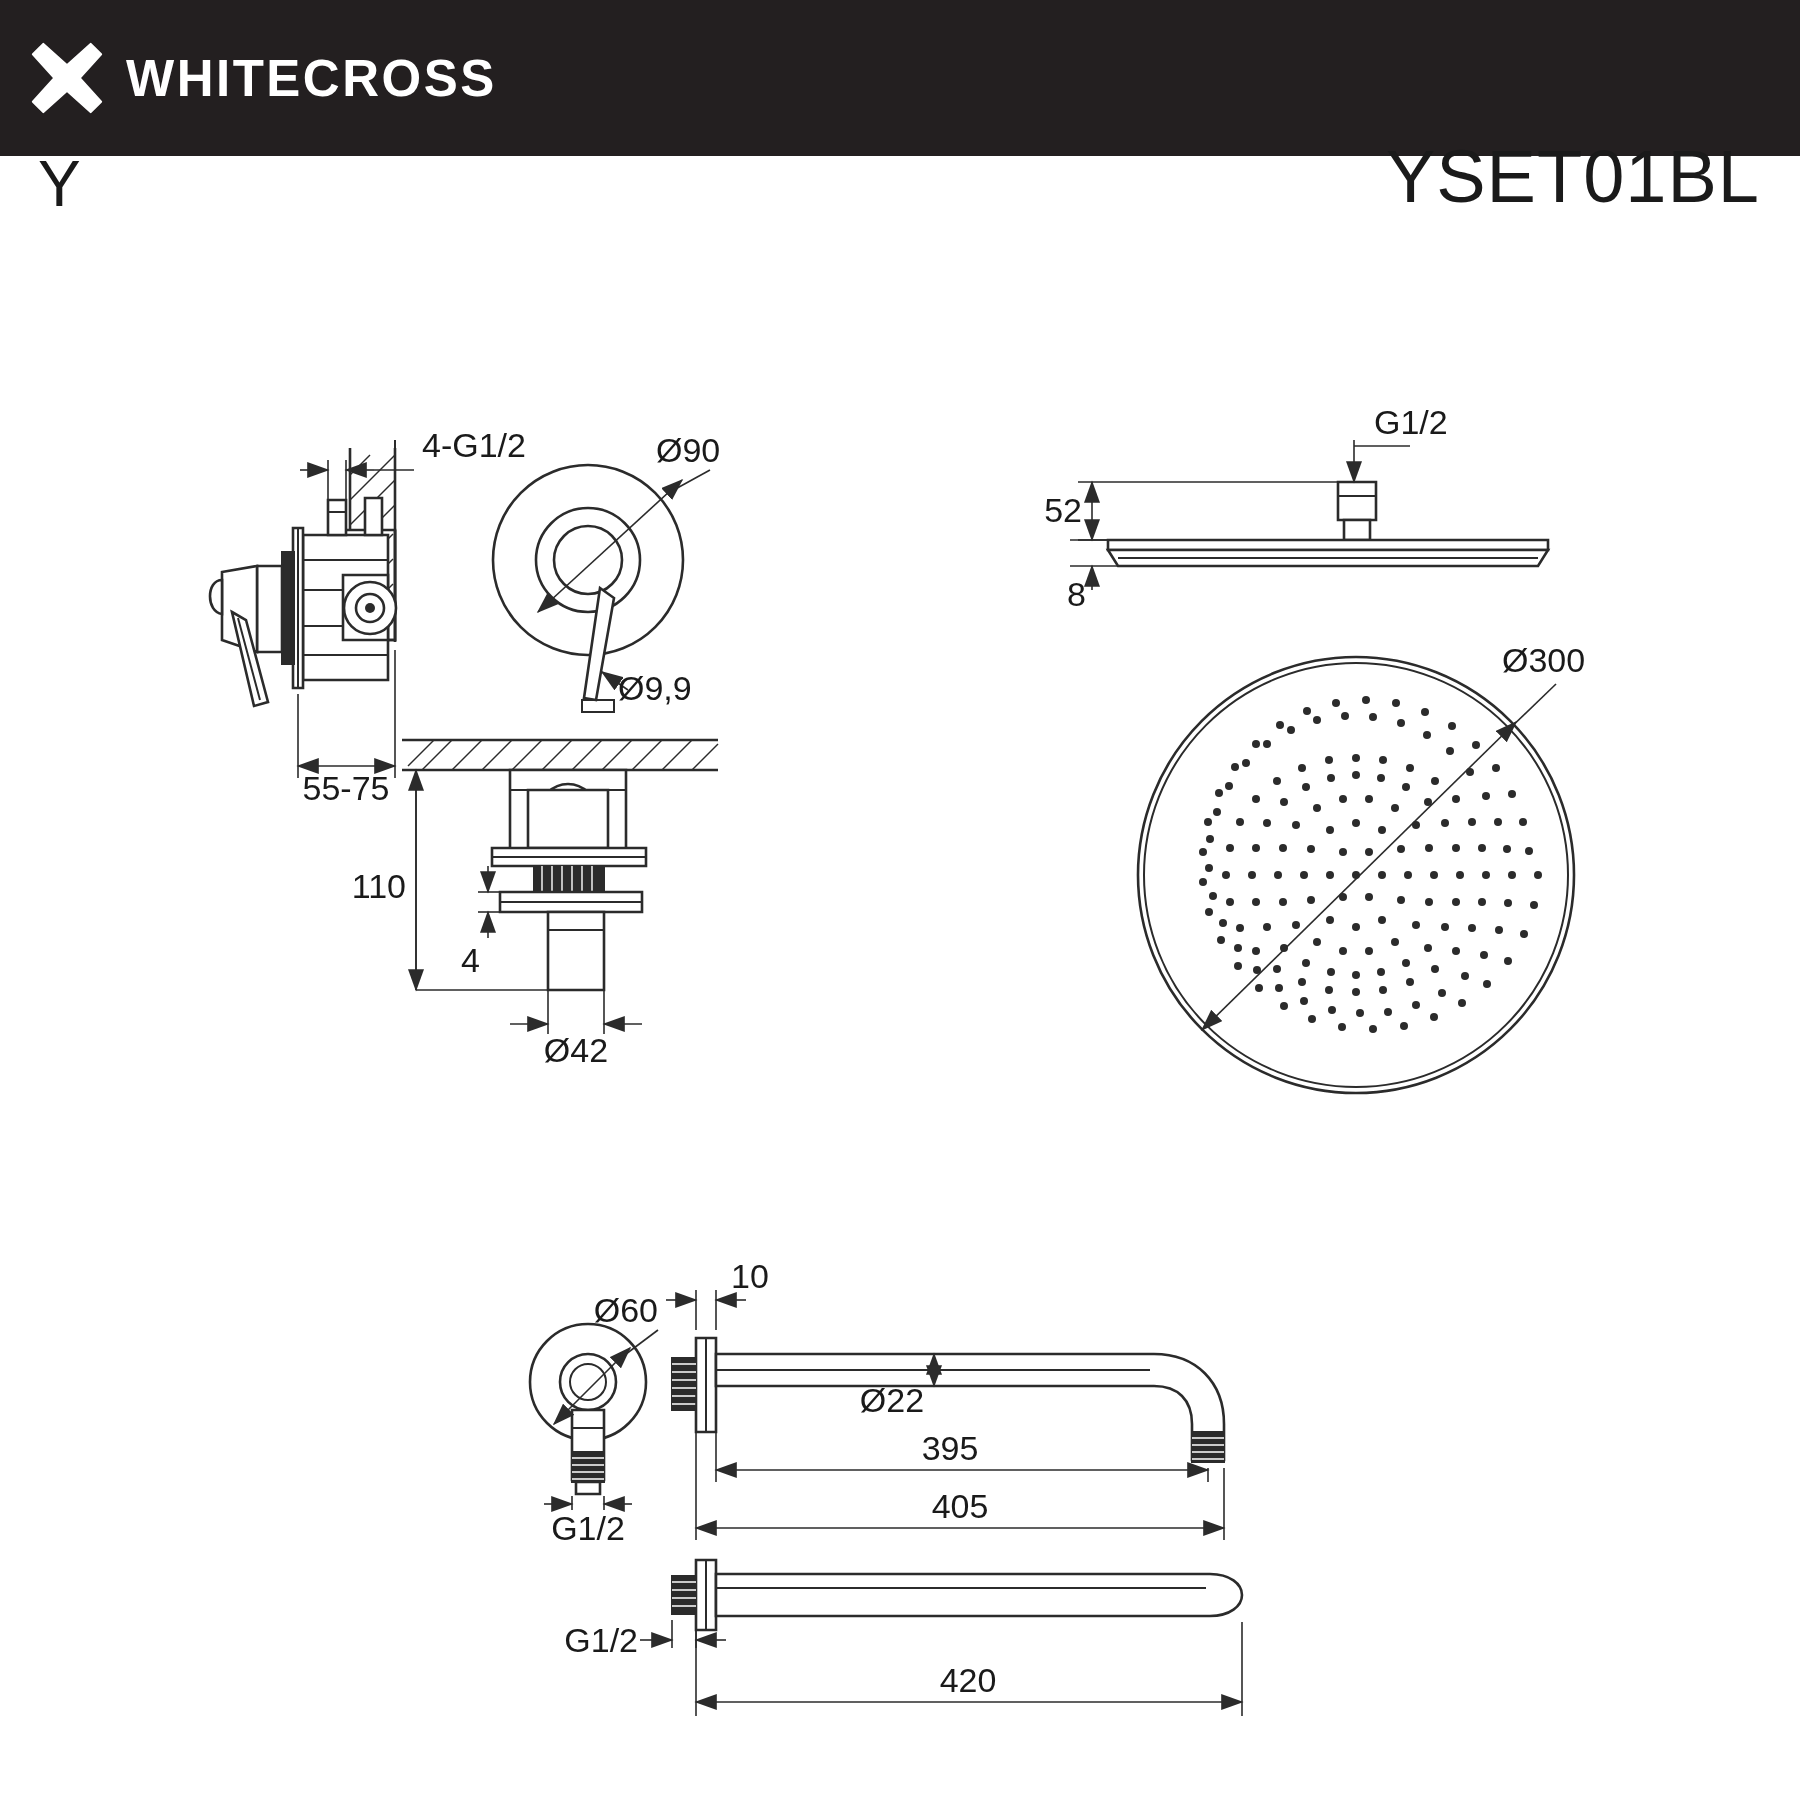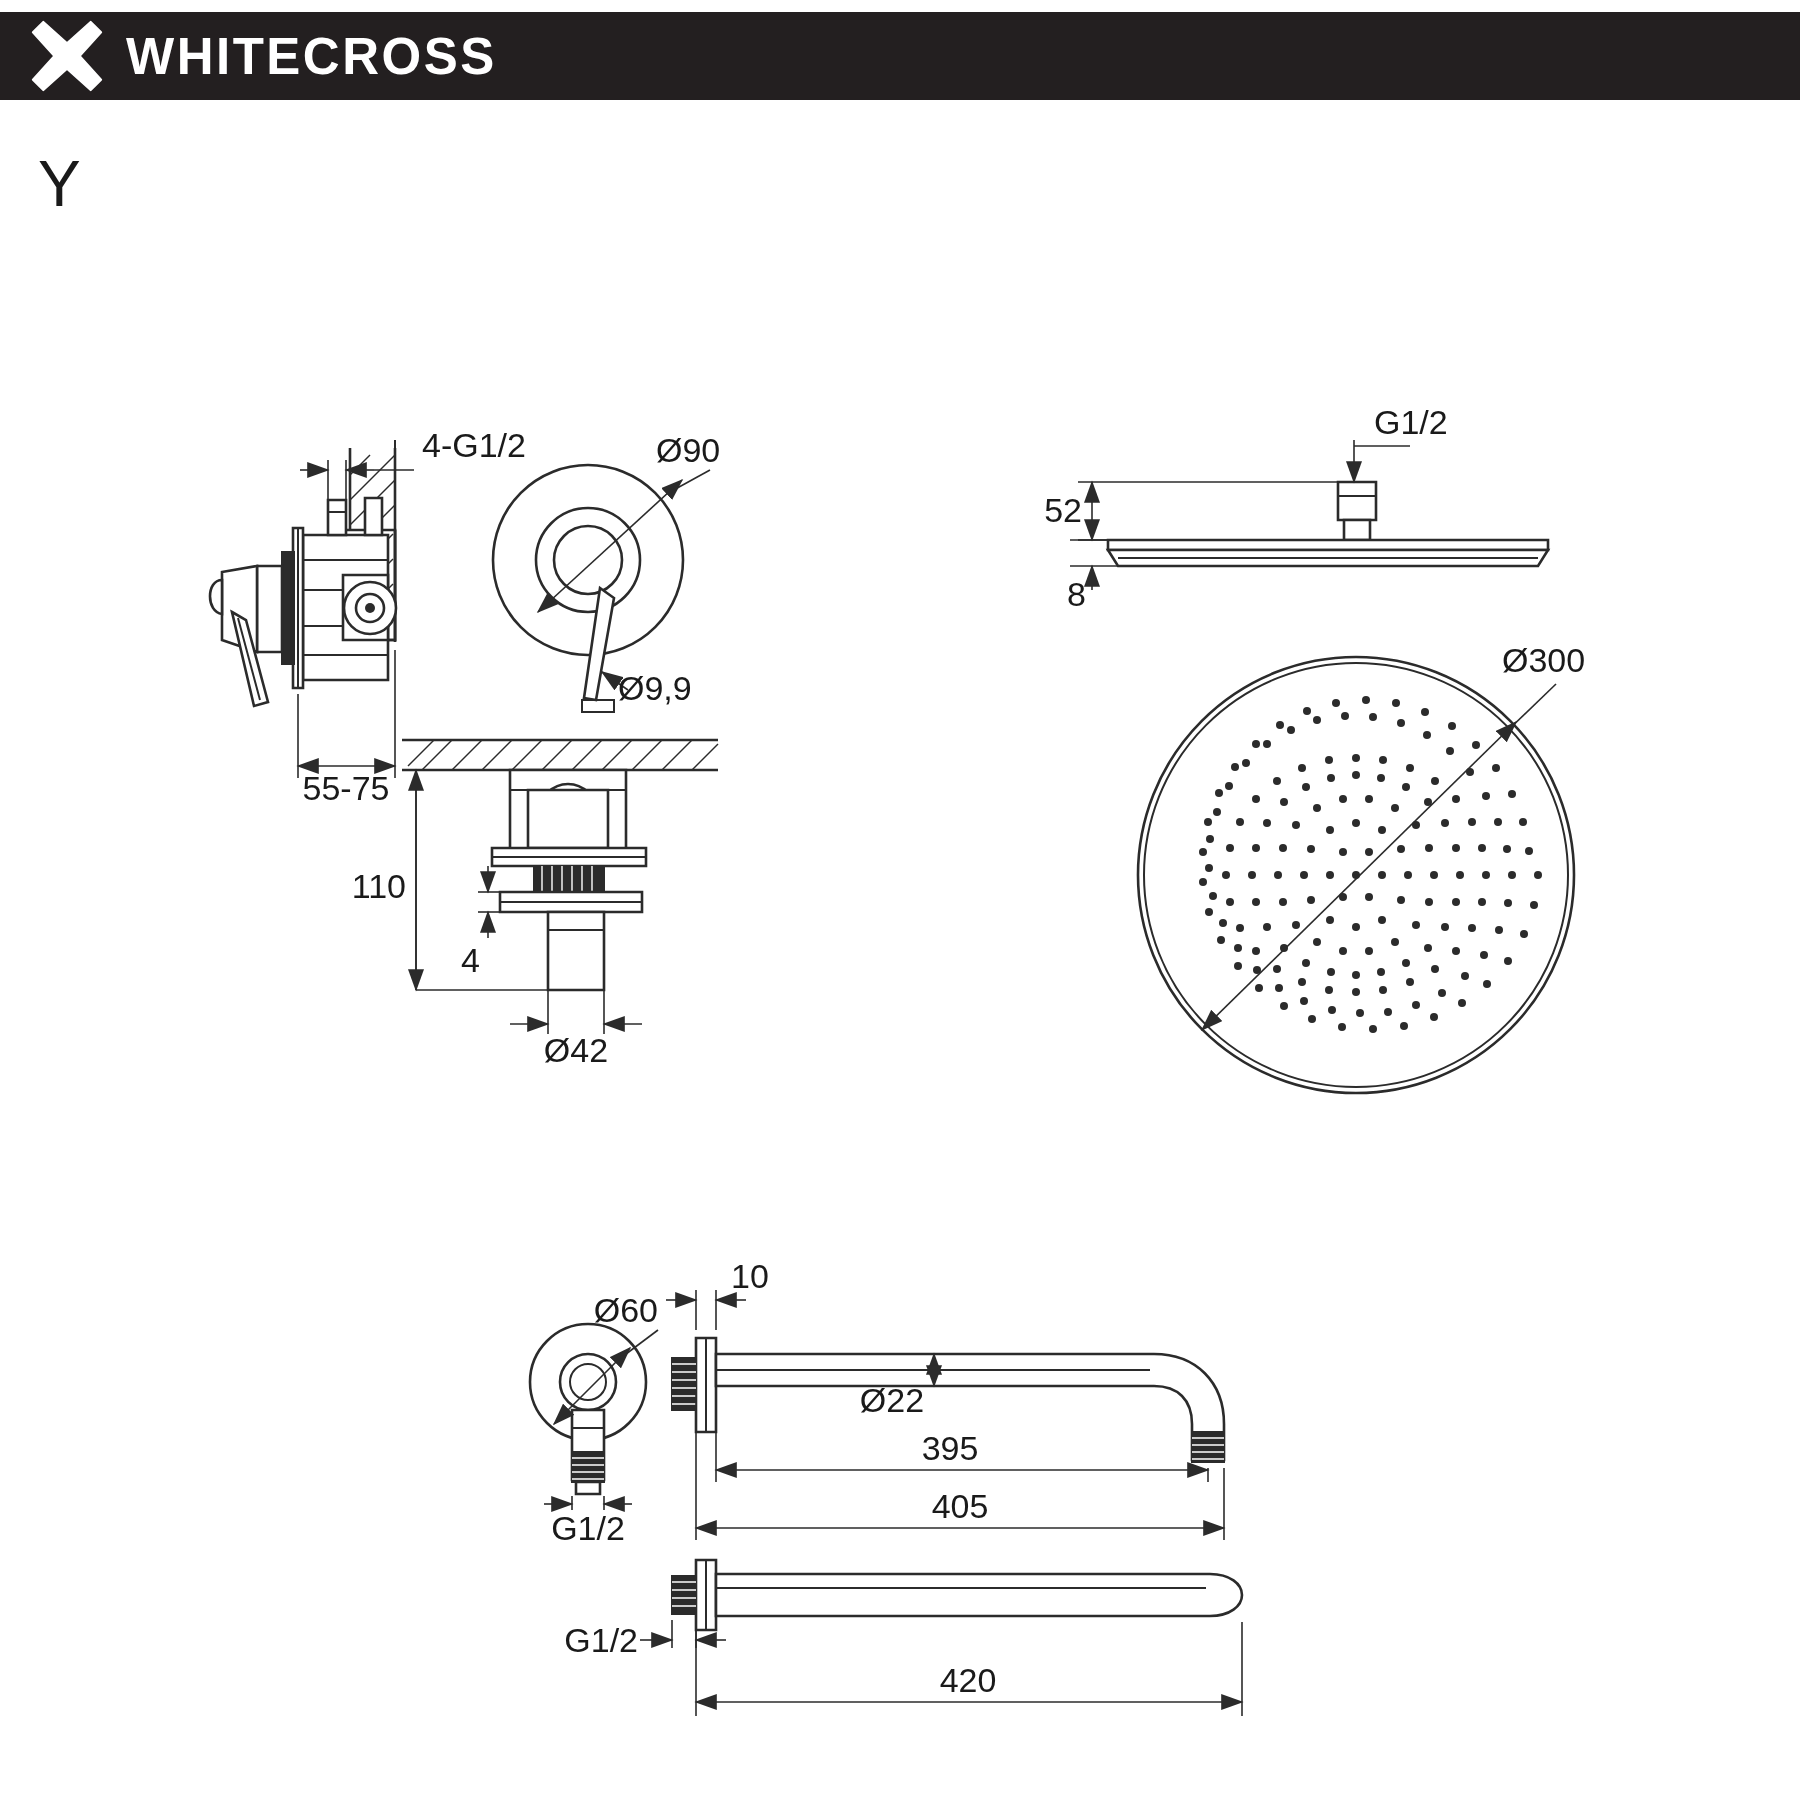--- a/index.html
+++ b/index.html
@@ -13,23 +13,23 @@
     font-family: "Liberation Sans", sans-serif;
     color: #1a1a1a;
     position: relative;
     overflow: hidden;
   }
 
   
   .header-bar {
     position: absolute;
     left: 0;
-    top: 12px;
+    top: 0;
     width: 1800px;
-    height: 88px;
+    height: 156px;
     background: #231f20;
     display: flex;
     align-items: center;
   }
   .logo-wrap {
     display: flex;
     align-items: center;
     margin-left: 30px;
   }
   .logo-mark {
@@ -110,20 +110,21 @@
   <div class="logo-wrap">
     <svg class="logo-mark" viewBox="0 0 100 100">
       <path d="M18 4 L50 33 L82 4 L96 18 L67 50 L96 82 L82 96 L50 67 L18 96 L4 82 L33 50 L4 18 Z" fill="#ffffff" stroke="#ffffff" stroke-width="3" stroke-linejoin="round"></path>
     </svg>
     <div class="logo-text">WHITECROSS</div>
   </div>
 </div>
 
 <div class="title-row">
   <div class="series-letter">Y</div>
+  <div class="model-code">YSET01BL</div>
 </div>
 
 <div class="canvas">
 <svg width="1800" height="1800" viewBox="0 0 1800 1800" xmlns="http://www.w3.org/2000/svg">
 
   <defs>
     <marker id="ar" markerWidth="14" markerHeight="10" refX="13" refY="5" orient="auto">
       <path d="M0,0 L14,5 L0,10 z" fill="#2b2b2b"></path>
     </marker>
     <marker id="ars" markerWidth="14" markerHeight="10" refX="1" refY="5" orient="auto">

